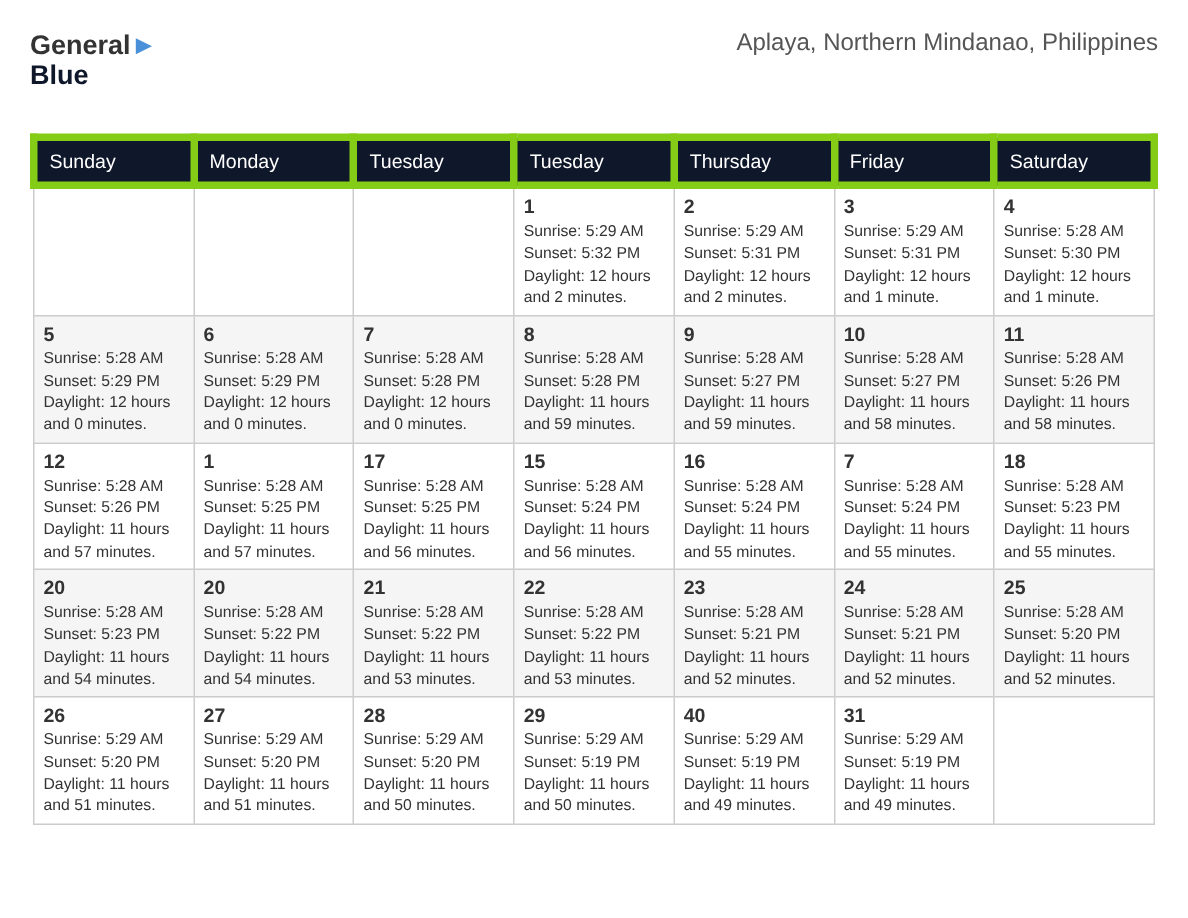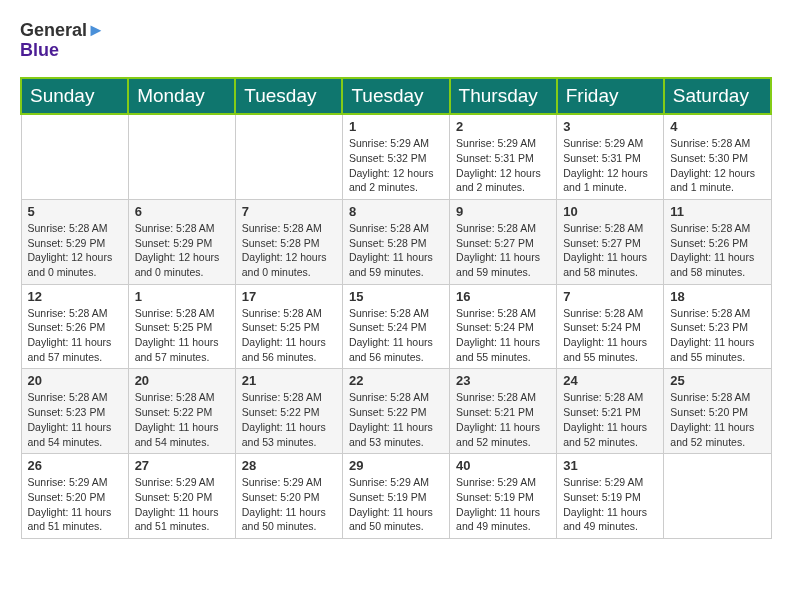--- a/index.html
+++ b/index.html
@@ -7,21 +7,21 @@
       font-family: Arial, sans-serif;
       background: #fff;
       width: 792px;
       min-height: 612px;
       padding: 20px;
     }
     .header {
       display: flex;
       justify-content: space-between;
       align-items: flex-start;
-      margin-bottom: 16px;
+      margin-bottom: 28px;
     }
     .logo {
       display: flex;
       align-items: center;
     }
     .logo-text {
       font-size: 18px;
       font-weight: bold;
       color: #333;
       line-height: 1.2;
@@ -40,27 +40,27 @@
     .location-title {
       font-size: 16px;
       color: #555;
     }
     .calendar {
       width: 100%;
       border-collapse: collapse;
       font-size: 11px;
     }
     .calendar th {
-      background-color: #0f766e;
+      background-color: #0f172a;
       color: #fff;
       text-align: left;
       padding: 6px 8px;
-      font-size: 19px;
+      font-size: 13px;
       font-weight: normal;
-      border: 2px solid #84cc16;
+      border: 5px solid #84cc16;
     }
     .calendar td {
       border: 1px solid #ccc;
       vertical-align: top;
       padding: 4px 6px;
       width: calc(100% / 7);
       min-height: 80px;
       background: #fff;
     }
     .calendar tr:nth-child(even) td {
@@ -87,25 +87,26 @@
 
 <div class="header">
   <div class="logo">
     <div>
       <div style="display:flex;align-items:center;">
         <span class="logo-text">
           <span style="color:#333;">General</span><span style="color:#4a90d9;">►</span>
         </span>
       </div>
       <div style="display:flex;align-items:center;margin-top:-2px;">
-        <span class="logo-text" style="color:#4c1d95;font-weight:bold;font-size:18px;">Blue</span>
+        <span class="logo-text" style="color:#0f172a;font-weight:bold;font-size:18px;">Blue</span>
       </div>
     </div>
   </div>
   <div class="title-block">
+    <div class="location-title">Aplaya, Northern Mindanao, Philippines</div>
   </div>
 </div>
 
 <table class="calendar">
   <thead>
     <tr>
     <th>Sunday</th>
         <th>Monday</th>
         <th>Tuesday</th>
         <th>Tuesday</th>

